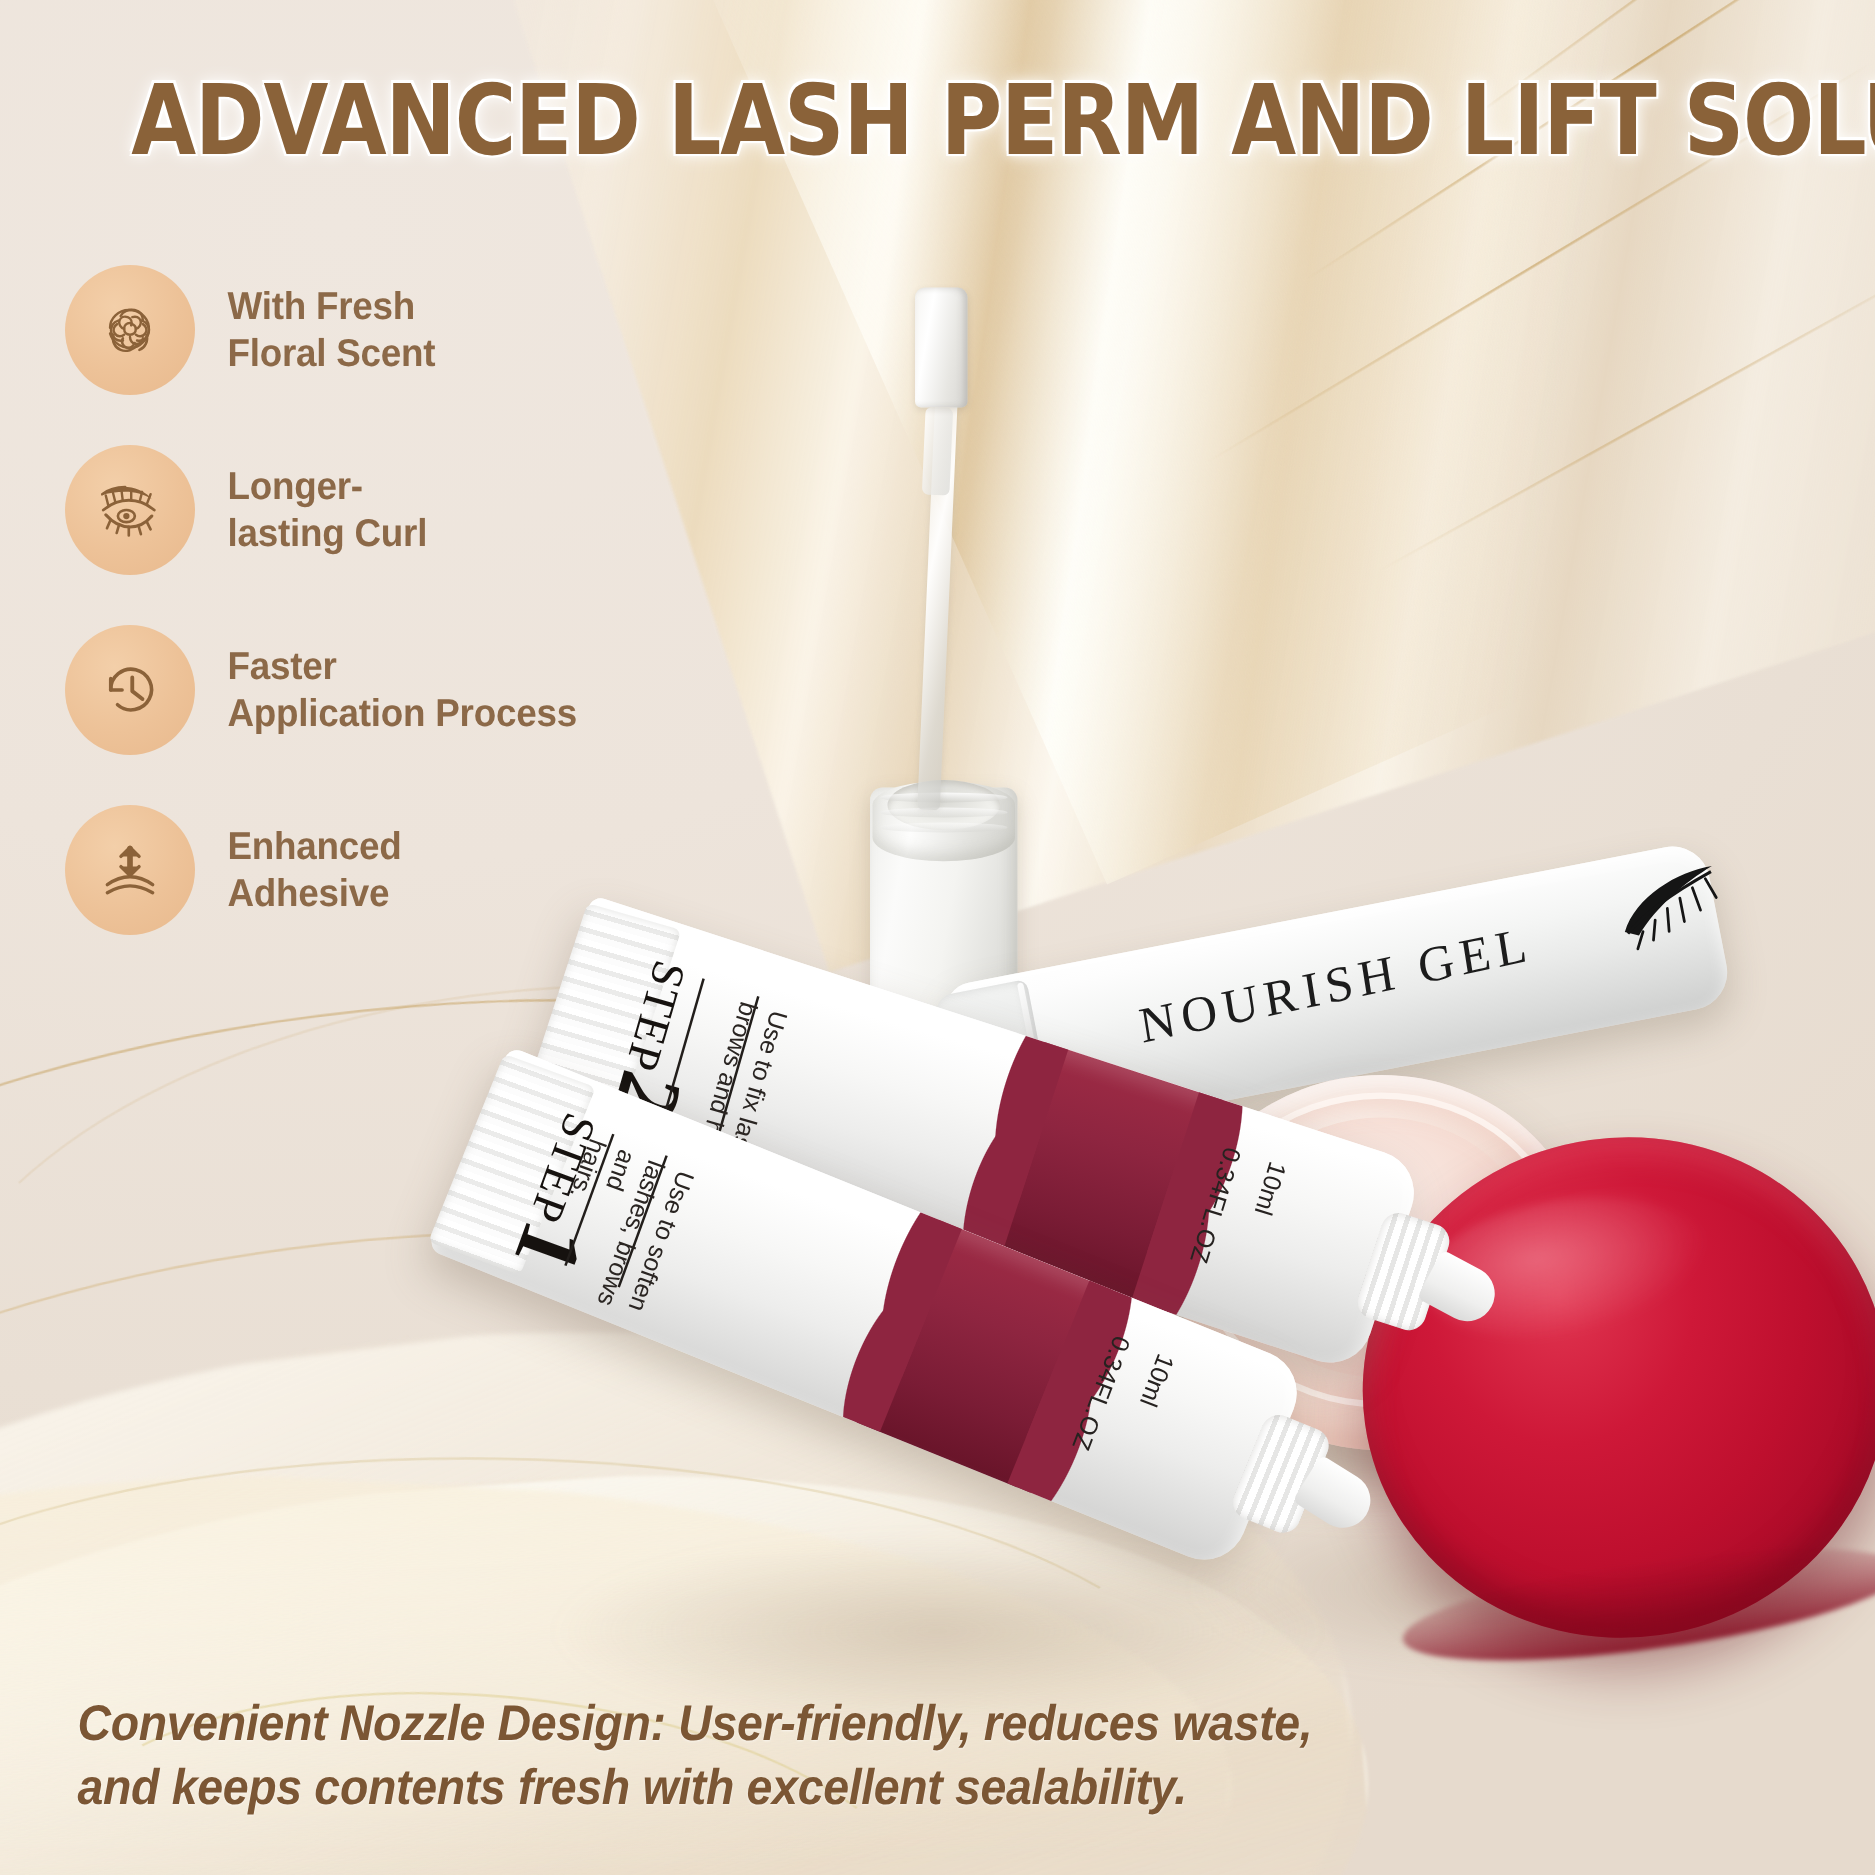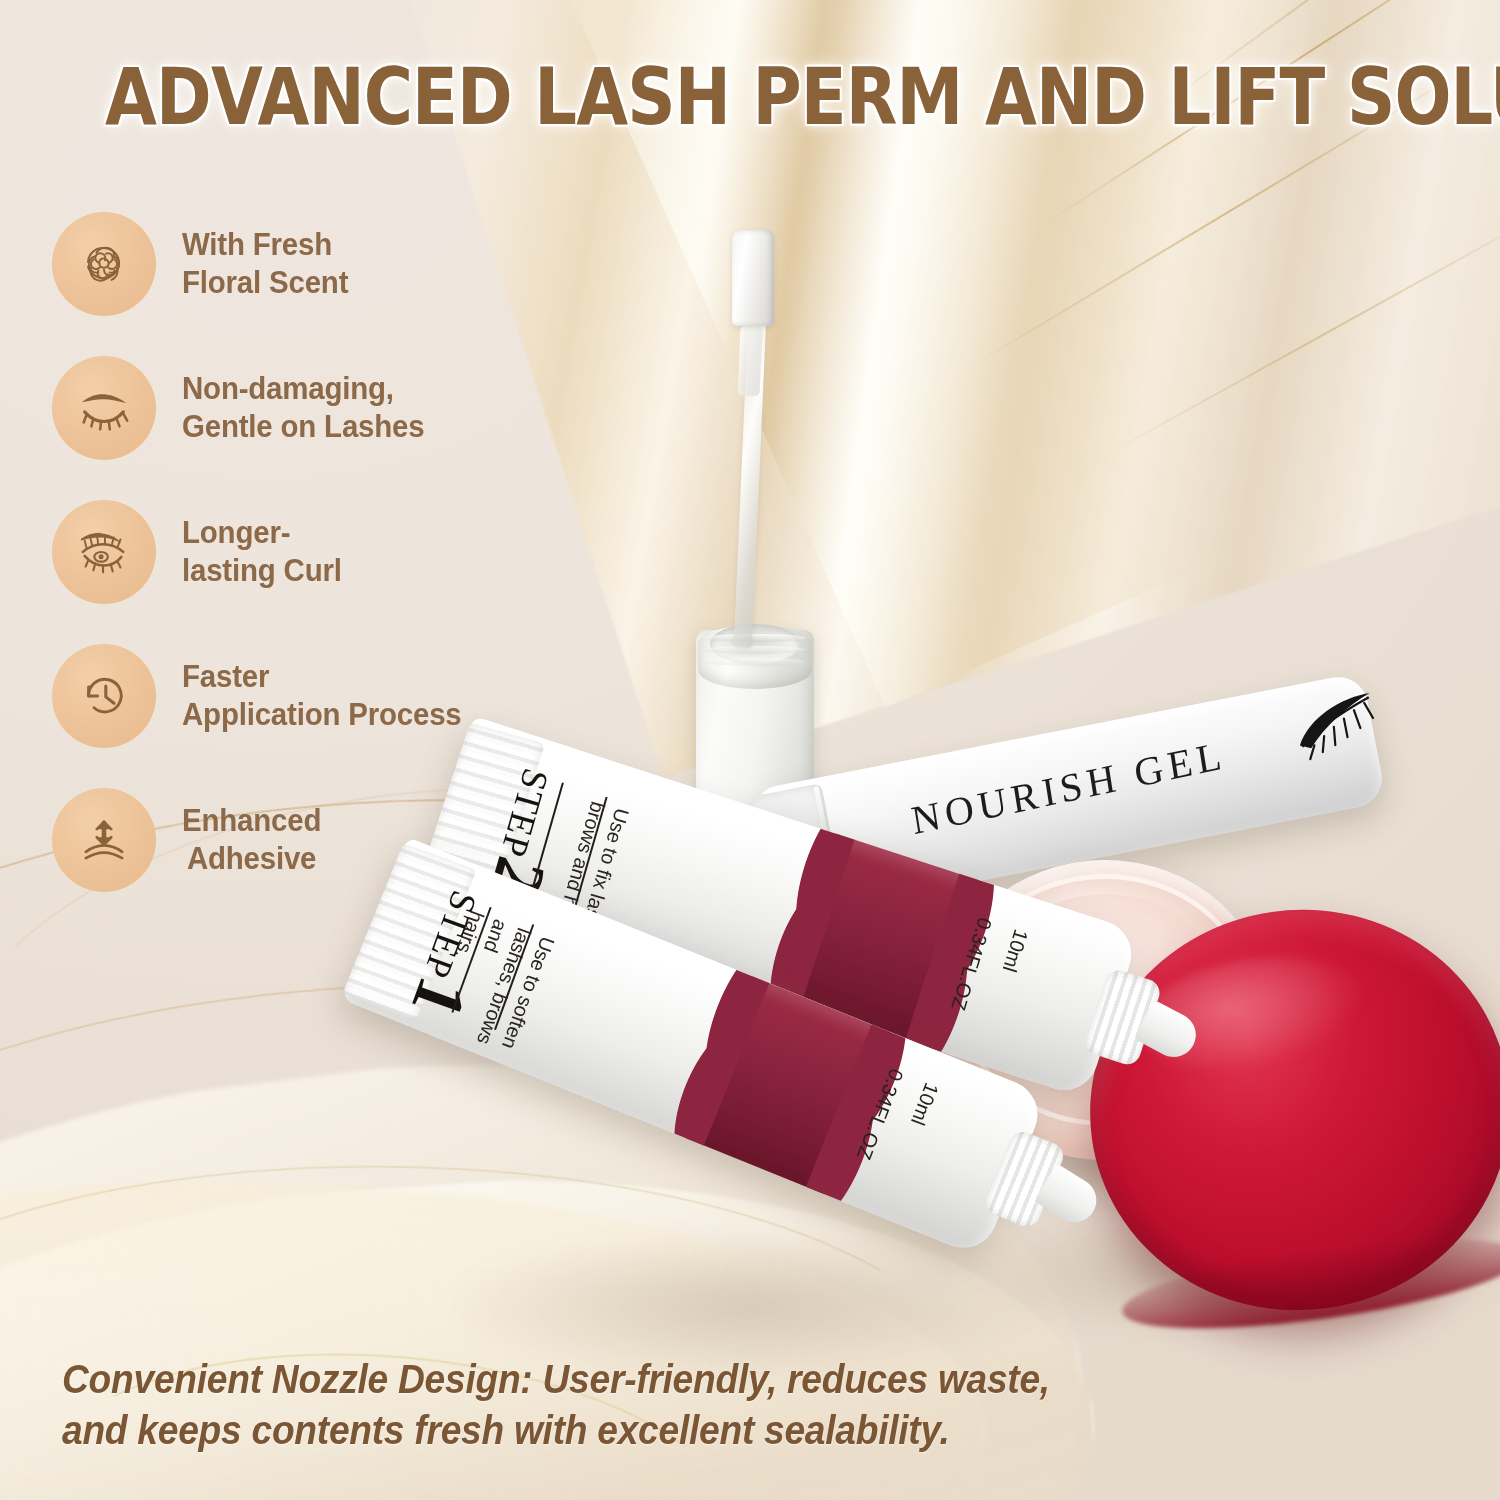--- a/index.html
+++ b/index.html
@@ -122,21 +122,21 @@
   
   .features{
     position:absolute; left:52px; top:212px;
     width:430px;
   }
   .feature{
     display:flex; align-items:center;
     height:104px;
     margin-bottom:40px;
   }
-  .feature:last-child{margin-bottom:0;text-align:center;}
+  .feature:last-child{margin-bottom:0;}
   .badge{
     width:104px;height:104px;border-radius:50%;
     background:radial-gradient(circle at 38% 32%, #F3CFA9 0%, #EDC298 55%, #E8B98D 100%);
     flex:0 0 104px;
     display:flex;align-items:center;justify-content:center;
   }
   .badge svg{display:block;}
   .feat-text{
     margin-left:26px;
     color:#8C6948;
@@ -532,33 +532,20 @@
           <path d="M15 30c0-8 7-15 16-15s16 6 17 14-5 16-13 18-18-4-20-12"></path>
         </svg>
       </div>
       <div class="feat-text">
         <div>With Fresh</div>
         <div>Floral Scent</div>
       </div>
     </div>
 
 
-    <div class="feature">
-      <div class="badge">
-        <svg viewBox="0 0 64 64" width="62" height="62" fill="none" stroke="#8B6239" stroke-linecap="round">
-          <path d="M9 26c9-7 17-9 25-8 8 1 15 4 21 9-8-2-16-4-24-4S17 25 9 26z" fill="#8B6239" stroke="none"></path>
-          <path d="M12 36c6 7 13 10 20 10s14-3 20-10" stroke-width="3.2"></path>
-          <path d="M14 39l-3 8M21 43l-2 8M29 46l-1 8M37 46l1 8M45 43l3 8M52 38l4 7" stroke-width="2.6"></path>
-        </svg>
-      </div>
-      <div class="feat-text">
-        <div>Non-damaging,</div>
-        <div>Gentle on Lashes</div>
-      </div>
-    </div>
 
     <div class="feature">
       <div class="badge">
         <svg viewBox="0 0 64 64" width="62" height="62" fill="none" stroke="#8B6239" stroke-linecap="round">
           <path d="M8 20c6-5 14-8 22-7 9 1 16 5 20 10-7-4-14-6-22-6-7 0-14 1-20 3z" fill="#8B6239" stroke="none"></path>
           <path d="M9 19c5-4 12-6 19-6" stroke-width="2"></path>
           <path d="M10 32c6-5 13-8 21-8s15 3 21 8" stroke-width="2.4"></path>
           <path d="M14 28l-2-8M20 26l-2-8M26 24l-1-8M33 24v-8M40 25l2-8M46 27l3-8" stroke-width="2"></path>
           <path d="M12 36c6 7 13 10 20 10s13-3 18-9" stroke-width="2.6"></path>
           <path d="M16 40l-3 7M23 44l-2 7M31 46v7M39 45l2 7M46 42l3 6" stroke-width="2.2"></path>

